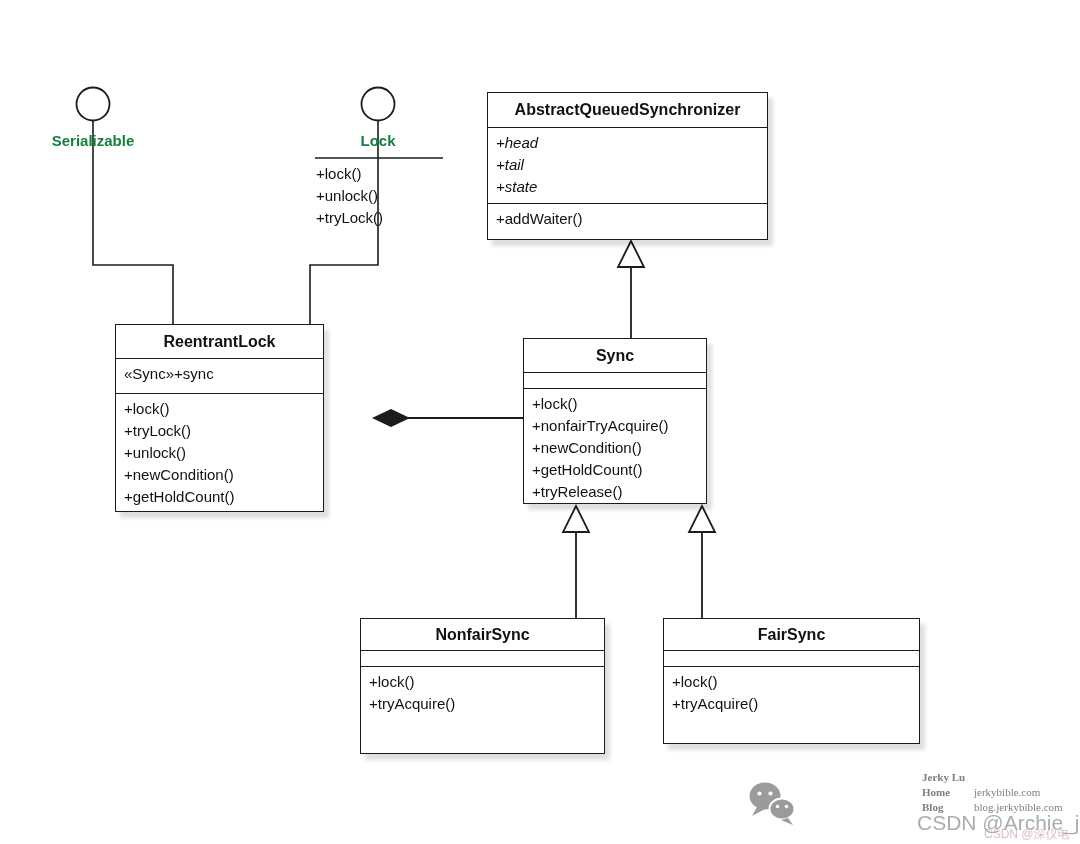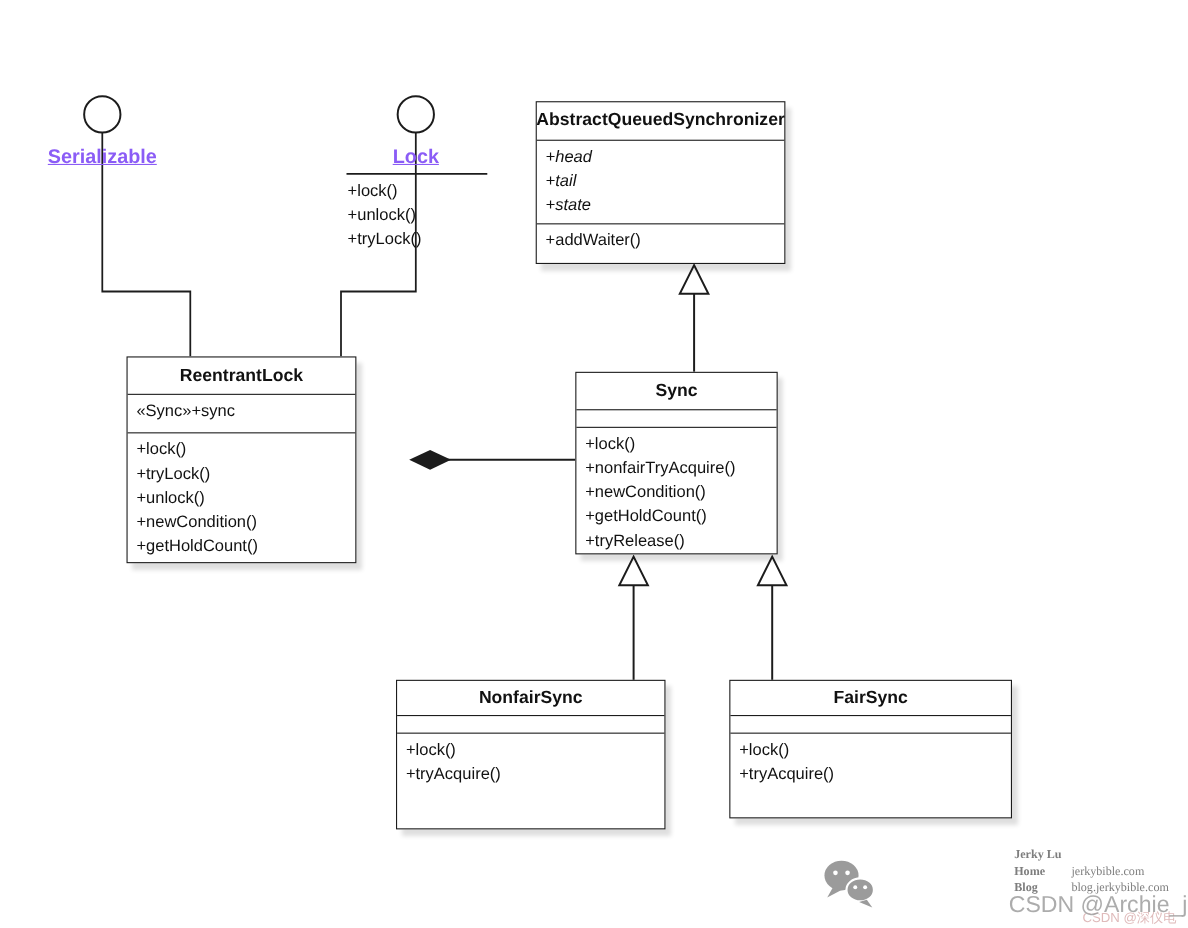--- a/index.html
+++ b/index.html
@@ -22,21 +22,21 @@
     display:flex; align-items:center; justify-content:center;
     white-space:nowrap;
   }
   .uml-attrs { border-bottom:1.6px solid #1c1c1c; box-sizing:border-box; padding-top:4px; }
   .uml-methods { flex:1; box-sizing:border-box; padding-top:4px; }
   .uml-line { font-size:15px; line-height:22px; color:#111; padding-left:8px; white-space:nowrap; }
 
   
   .iface-label {
     position:absolute; z-index:2; transform:translateX(-50%);
-    font-weight:bold; font-size:18px; color:#8b5cf6; white-space:nowrap;text-decoration:underline;
+    font-weight:bold; font-size:15px; color:#15803d; white-space:nowrap;
   }
   .iface-methods { position:absolute; z-index:2; }
   .iface-methods .uml-line { padding-left:0; }
 
   
   .wm { position:absolute; white-space:nowrap; }
   .wm-wechat-text { left:801px; top:784px; z-index:5; font-size:30px; letter-spacing:1px; color:rgba(148,148,148,0.75); }
   .wm-serif { left:922px; top:770px; z-index:4; font-family:"Liberation Serif","DejaVu Serif",serif; color:#7e7e7e; font-size:11px; line-height:15px; }
   .wm-serif .row { display:flex; }
   .wm-serif .lbl { font-weight:bold; width:52px; }
@@ -74,21 +74,21 @@
 
   <div class="iface-label" style="left:93px; top:132px;">Serializable</div>
 
   <div class="iface-label" style="left:378px; top:132px;">Lock</div>
   <div class="iface-methods" style="left:316px; top:163px;">
     <div class="uml-line">+lock()</div>
     <div class="uml-line">+unlock()</div>
     <div class="uml-line">+tryLock()</div>
   </div>
 
-  <div class="uml-class" style="left:487px; top:92px; width:227px; height:148px;">
+  <div class="uml-class" style="left:487px; top:92px; width:281px; height:148px;">
     <div class="uml-title" style="height:35px;">AbstractQueuedSynchronizer</div>
     <div class="uml-attrs" style="height:76px;font-style:italic;">
       <div class="uml-line">+head</div>
       <div class="uml-line">+tail</div>
       <div class="uml-line">+state</div>
     </div>
     <div class="uml-methods">
       <div class="uml-line">+addWaiter()</div>
     </div>
   </div>

